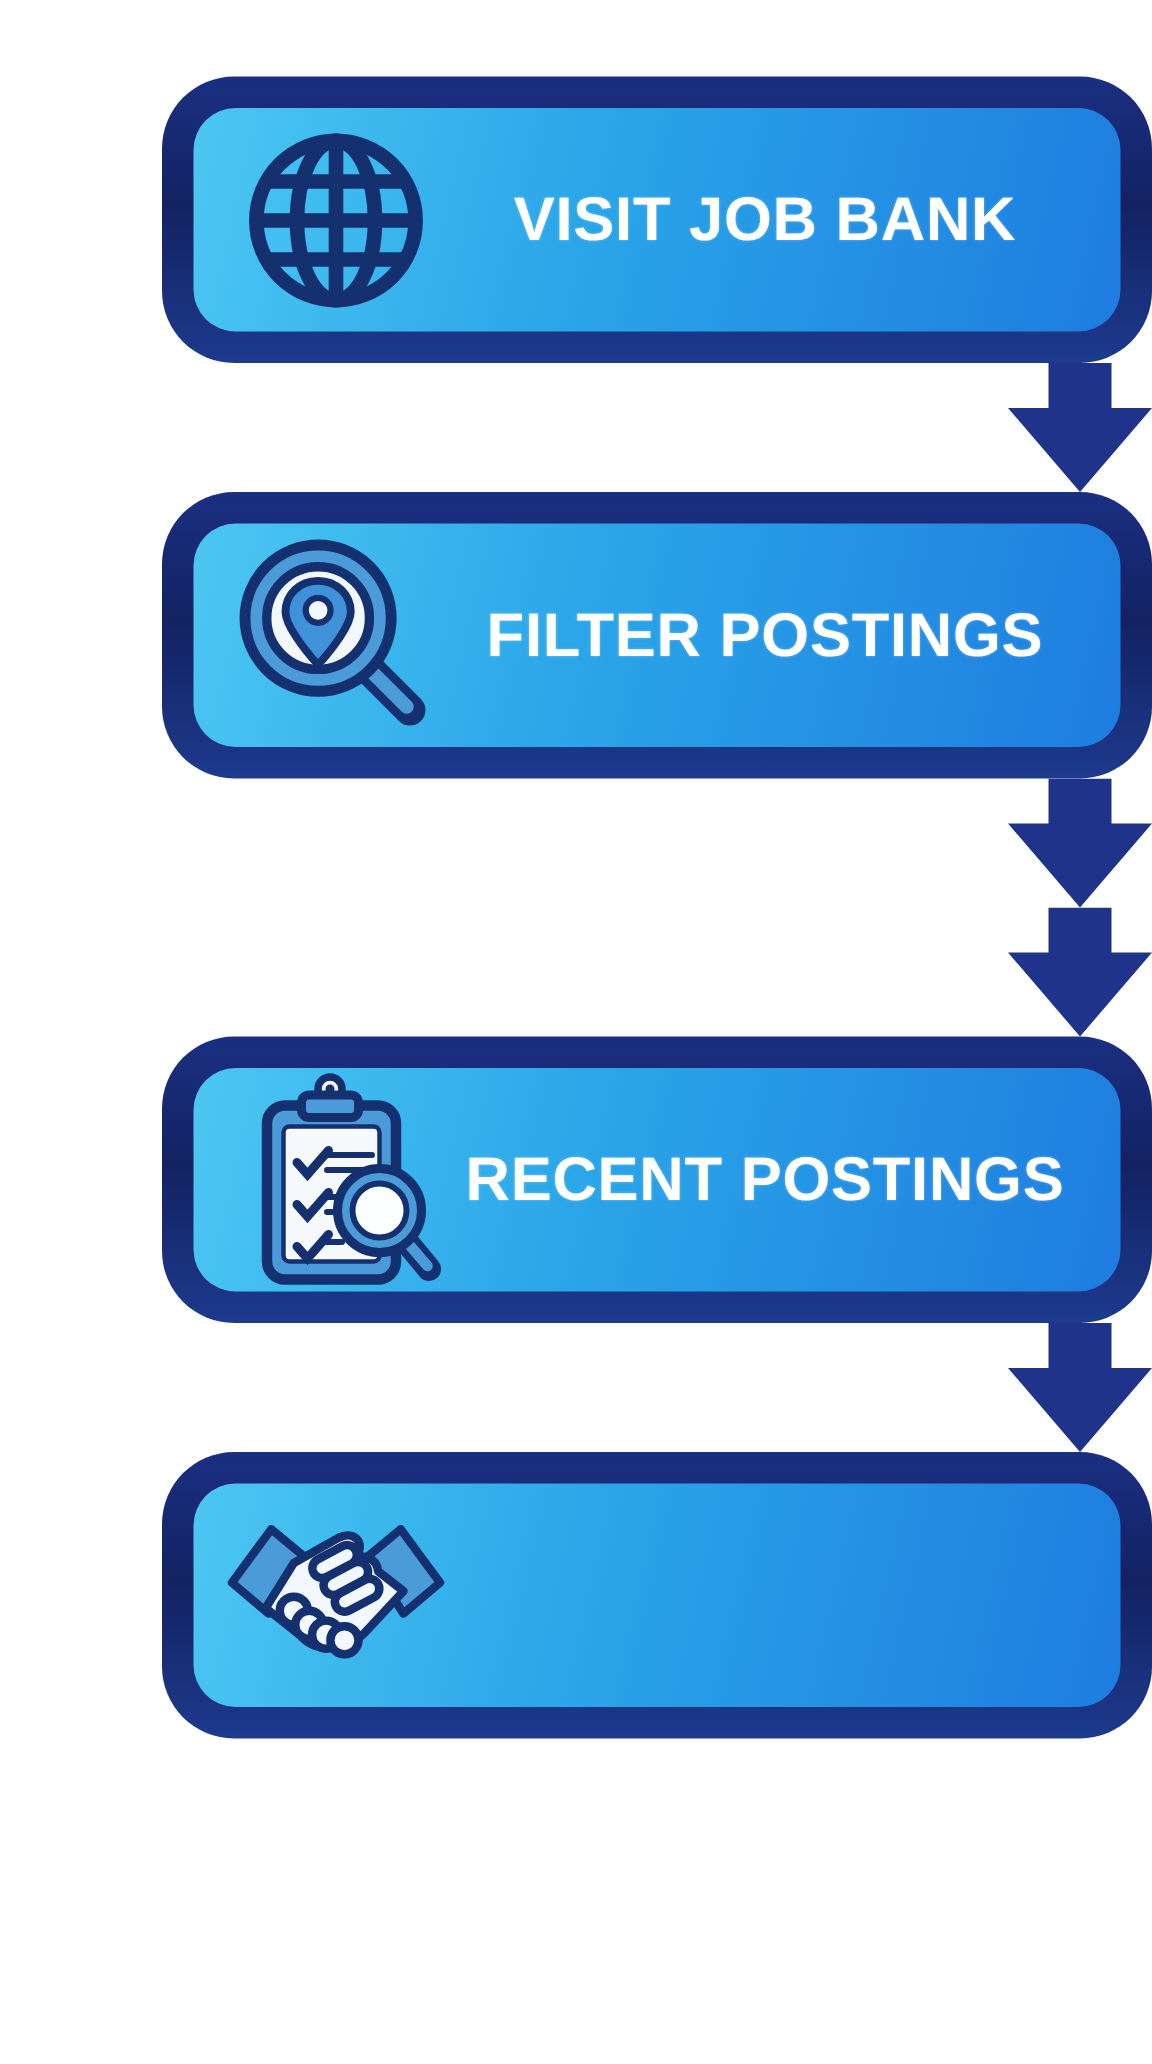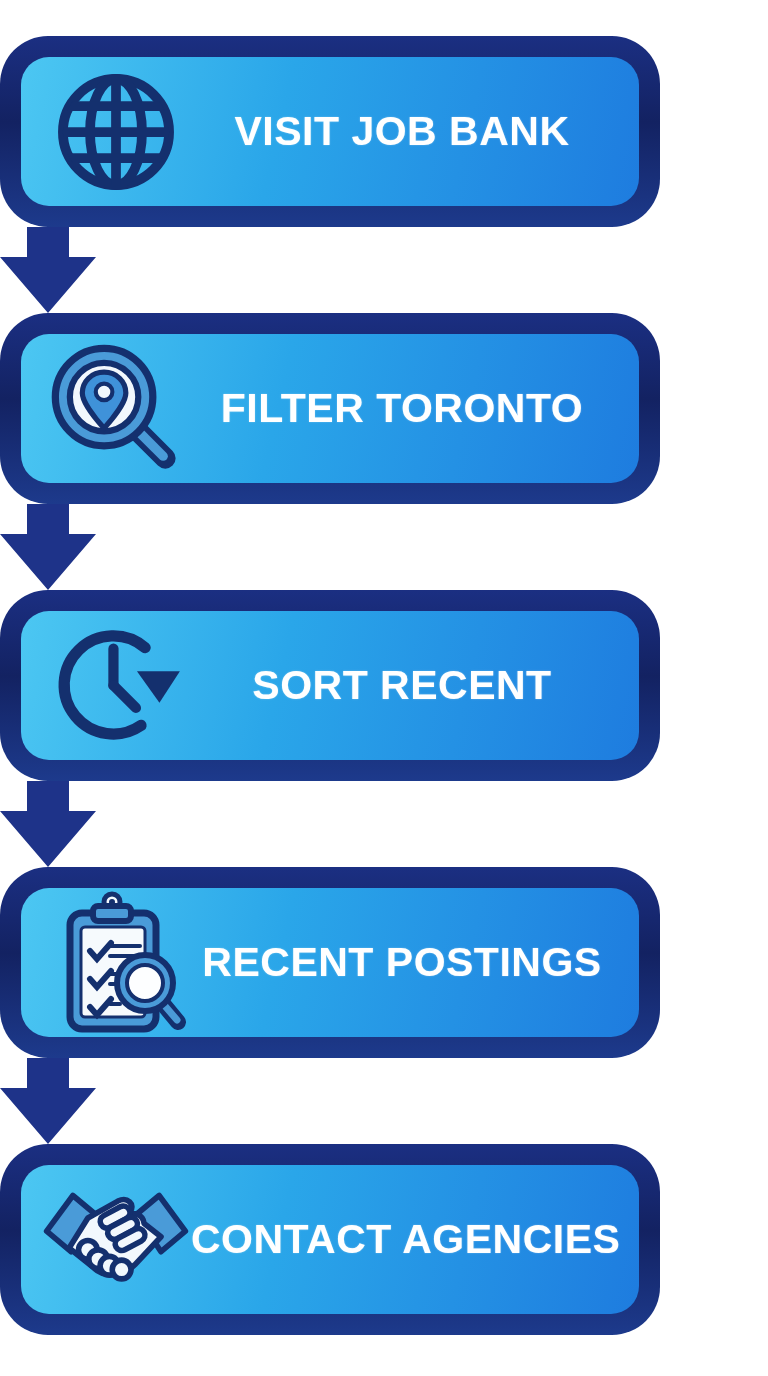--- a/index.html
+++ b/index.html
@@ -2,22 +2,22 @@
 <html><head>
 <meta charset="utf-8">
 <style>
   html, body { margin:0; padding:0; background:#ffffff; }
   body {
     width:768px; height:1376px; overflow:hidden;
     font-family:"Liberation Sans", sans-serif;
   }
   .flow {
     width:768px; height:1376px;
-    display:flex; flex-direction:column; align-items:flex-start;
-    padding-top:36px; box-sizing:border-box;
+    display:flex; flex-direction:column; align-items:flex-end;
+    padding-top:51px; box-sizing:border-box;
   }
   .step-box {
     width:660px; height:191px; flex:0 0 191px;
     border-radius:48px;
     padding:21px; box-sizing:border-box;
     background:linear-gradient(180deg,#1b2f82 0%, #132262 45%, #1d3a8c 100%);
   }
   .step-inner {
     width:100%; height:100%;
     border-radius:28px;
@@ -81,43 +81,30 @@
       <span class="icon-wrap">
         <svg viewBox="0 0 135 135" width="140" height="140">
           <line x1="89" y1="89" x2="115" y2="115" stroke="#14306e" stroke-width="20" stroke-linecap="round"></line>
           <line x1="90" y1="90" x2="113" y2="113" stroke="#4a9bd8" stroke-width="9" stroke-linecap="round"></line>
           <circle cx="56" cy="56" r="47" fill="#4a9bd8" stroke="#14306e" stroke-width="7"></circle>
           <circle cx="56" cy="56" r="33" fill="#f2f8fd" stroke="#14306e" stroke-width="6"></circle>
           <path d="M56,32 C68,32 77,41 77,52 C77,60 66,75 56,86 C46,75 35,60 35,52 C35,41 44,32 56,32 Z" fill="#3f92d9" stroke="#14306e" stroke-width="5"></path>
           <circle cx="56" cy="51" r="8" fill="#f2f8fd" stroke="#14306e" stroke-width="4"></circle>
         </svg>
       </span>
-      <span class="step-label">FILTER TORONTO</span>
+      <span class="step-label">FILTER POSTINGS</span>
     </div>
   </div>
 
   <div class="arrow">
     <svg width="96" height="86" viewBox="0 0 96 86">
       <polygon points="27,0 69,0 69,30 96,30 48,86 0,30 27,30" fill="#1e3389"></polygon>
     </svg>
   </div>
 
-  <div class="step-box">
-    <div class="step-inner">
-      <span class="icon-wrap">
-        <svg viewBox="0 0 135 135" width="138" height="138">
-          <path d="M96,30 A48,48 0 1 0 92,106" fill="none" stroke="#14306e" stroke-width="11" stroke-linecap="round"></path>
-          <polygon points="88,53 130,53 110,84" fill="#14306e"></polygon>
-          <path d="M65,67 L65,31" stroke="#14306e" stroke-width="10" stroke-linecap="round"></path>
-          <path d="M65,67 L87,89" stroke="#14306e" stroke-width="10" stroke-linecap="round"></path>
-        </svg>
-      </span>
-      <span class="step-label">SORT RECENT</span>
-    </div>
-  </div>
 
   <div class="arrow">
     <svg width="96" height="86" viewBox="0 0 96 86">
       <polygon points="27,0 69,0 69,30 96,30 48,86 0,30 27,30" fill="#1e3389"></polygon>
     </svg>
   </div>
 
   <div class="step-box">
     <div class="step-inner">
       <span class="icon-wrap">
@@ -168,17 +155,16 @@
             </g>
             <g fill="#f2f8fd">
               <circle cx="50" cy="78" r="10"></circle>
               <circle cx="61" cy="88" r="10"></circle>
               <circle cx="73" cy="95" r="10"></circle>
               <circle cx="86" cy="99" r="10"></circle>
             </g>
           </g>
         </svg>
       </span>
-      <span class="step-label">CONTACT AGENCIES</span>
     </div>
   </div>
 
 </div>
 
 </body></html>

